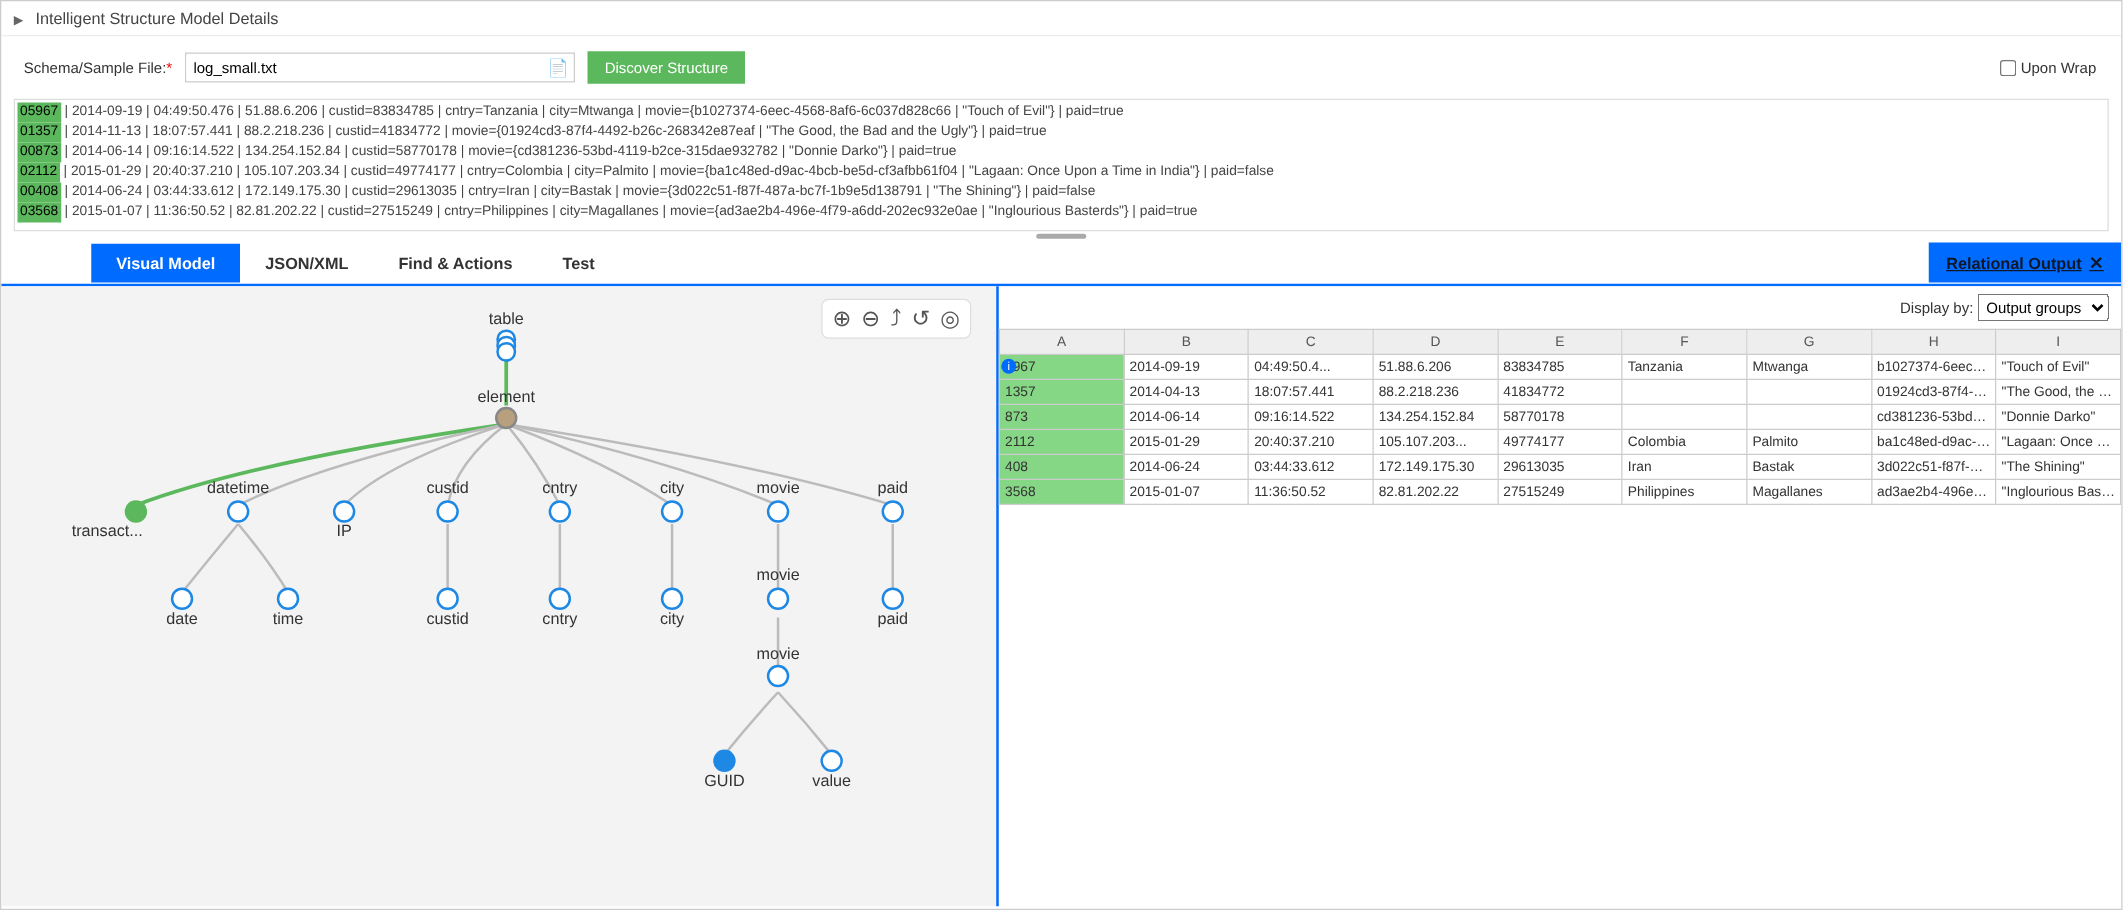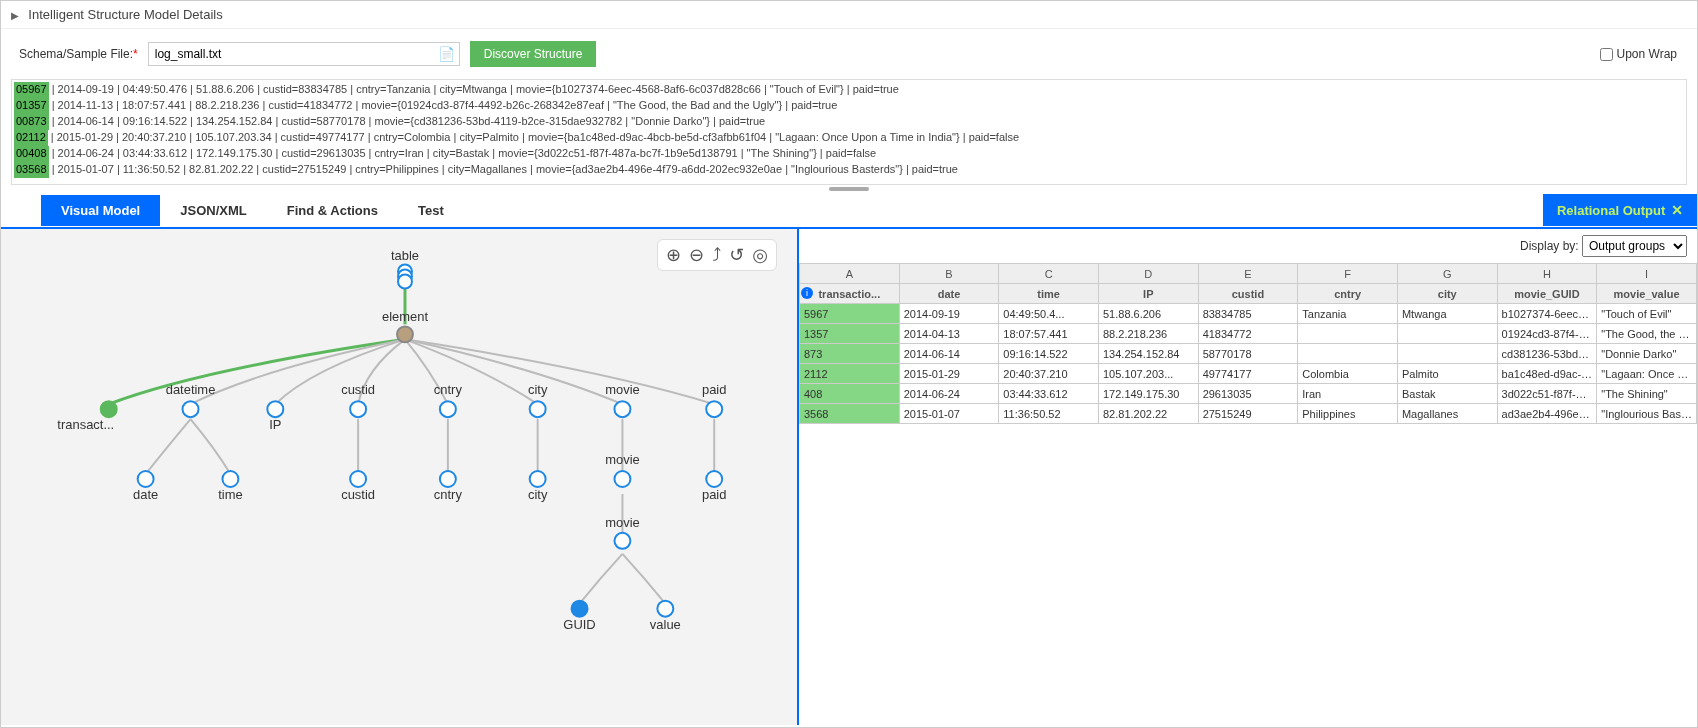--- a/index.html
+++ b/index.html
@@ -12,25 +12,25 @@
   .file-input-wrap { display: flex; align-items: center; border: 1px solid #ccc; width: 312px; height: 24px; }
   .file-input-wrap input { border: none; outline: none; padding: 2px 6px; flex: 1; font-size: 12px; }
   .file-icon { width: 24px; height: 22px; display: flex; align-items: center; justify-content: center; color: #333; font-size: 14px; }
   .discover-btn { background: #5cb85c; color: #fff; border: none; padding: 6px 14px; font-size: 12px; cursor: pointer; }
   .word-wrap { margin-left: auto; font-size: 12px; display: flex; align-items: center; gap: 4px; padding-right: 10px; }
   .log-panel { border: 1px solid #ddd; margin: 4px 10px 0 10px; min-height: 106px; font-size: 11px; color: #444; padding: 2px; line-height: 1.45; }
   .log-line { white-space: nowrap; }
   .log-id { background: #5cb85c; color: #000; padding: 0 2px; display: inline-block; }
   .drag-grip { height: 8px; display: flex; justify-content: center; align-items: center; }
   .drag-grip div { width: 40px; height: 4px; background: #aaa; border-radius: 2px; }
-  .tab-row { display: flex; align-items: center; border-bottom: 2px solid #006cff; height: 36px; }
+  .tab-row { display: flex; align-items: center; border-bottom: 2px solid #006cff; height: 36px; padding-left: 32px; }
   .tabs { display: flex; padding-left: 40px; }
   .tab { padding: 8px 20px; font-size: 13px; font-weight: bold; color: #333; cursor: pointer; }
   .tab.active { background: #006cff; color: #fff; }
-  .rel-output { margin-left: auto; background: #006cff; color: #bef264; padding: 8px 14px; font-size: 13px; font-weight: bold; display: flex; align-items: center; gap: 6px; }
+  .rel-output { margin-left: auto; background: #006cff; color: #0f172a; padding: 8px 14px; font-size: 13px; font-weight: bold; display: flex; align-items: center; gap: 6px; text-decoration: underline; }
   .rel-output .x { font-weight: bold; font-size: 14px; }
   .main-split { display: flex; height: 496px; }
   .left-pane { flex: 0 0 798px; position: relative; background: #f3f3f3; border-right: 2px solid #006cff; }
   .right-pane { flex: 1; background: #fff; display: flex; flex-direction: column; }
   .tool-float { position: absolute; top: 10px; right: 20px; background: #fff; border: 1px solid #ddd; border-radius: 6px; display: flex; gap: 8px; padding: 4px 8px; align-items: center; }
   .tool-float span { cursor: pointer; font-size: 18px; color: #555; }
   .tree-svg { width: 100%; height: 100%; }
   .tree-svg text { font-size: 13px; fill: #333; text-anchor: middle; }
   .tnode { fill: #fff; stroke: #1e88e5; stroke-width: 2; }
   .tnode.solid { fill: #1e88e5; }
@@ -207,31 +207,20 @@
               <th>B</th>
               <th>C</th>
               <th>D</th>
               <th>E</th>
               <th>F</th>
               <th>G</th>
               <th>H</th>
               <th>I</th>
             </tr>
             <tr>
-              <th class="hdr">transactio...</th>
-              <th class="hdr">date</th>
-              <th class="hdr">time</th>
-              <th class="hdr">IP</th>
-              <th class="hdr">custid</th>
-              <th class="hdr">cntry</th>
-              <th class="hdr">city</th>
-              <th class="hdr">movie_GUID</th>
-              <th class="hdr">movie_value</th>
-            </tr>
-            <tr>
               <td class="idcell">5967</td>
               <td>2014-09-19</td>
               <td>04:49:50.4...</td>
               <td>51.88.6.206</td>
               <td>83834785</td>
               <td>Tanzania</td>
               <td>Mtwanga</td>
               <td>b1027374-6eec-4568-8af6-6c037...</td>
               <td>"Touch of Evil"</td>
             </tr>

